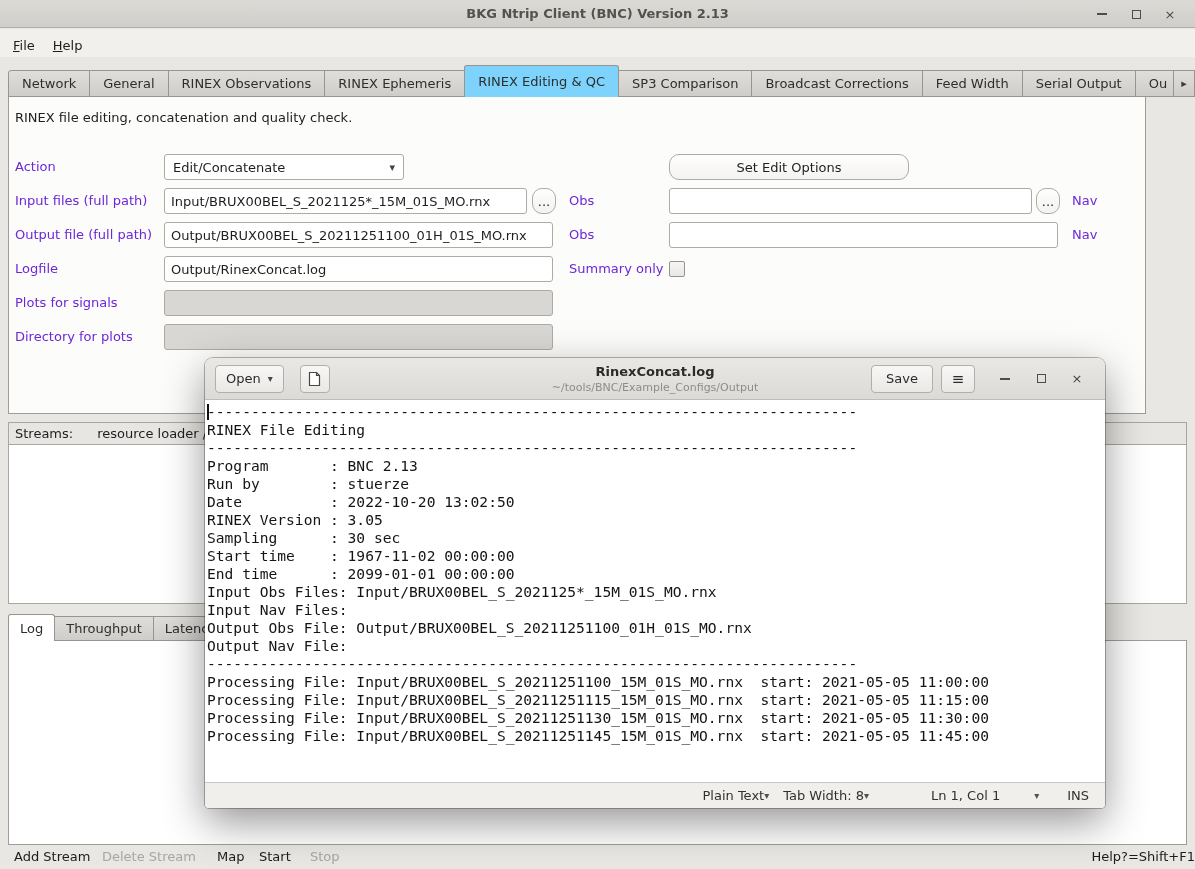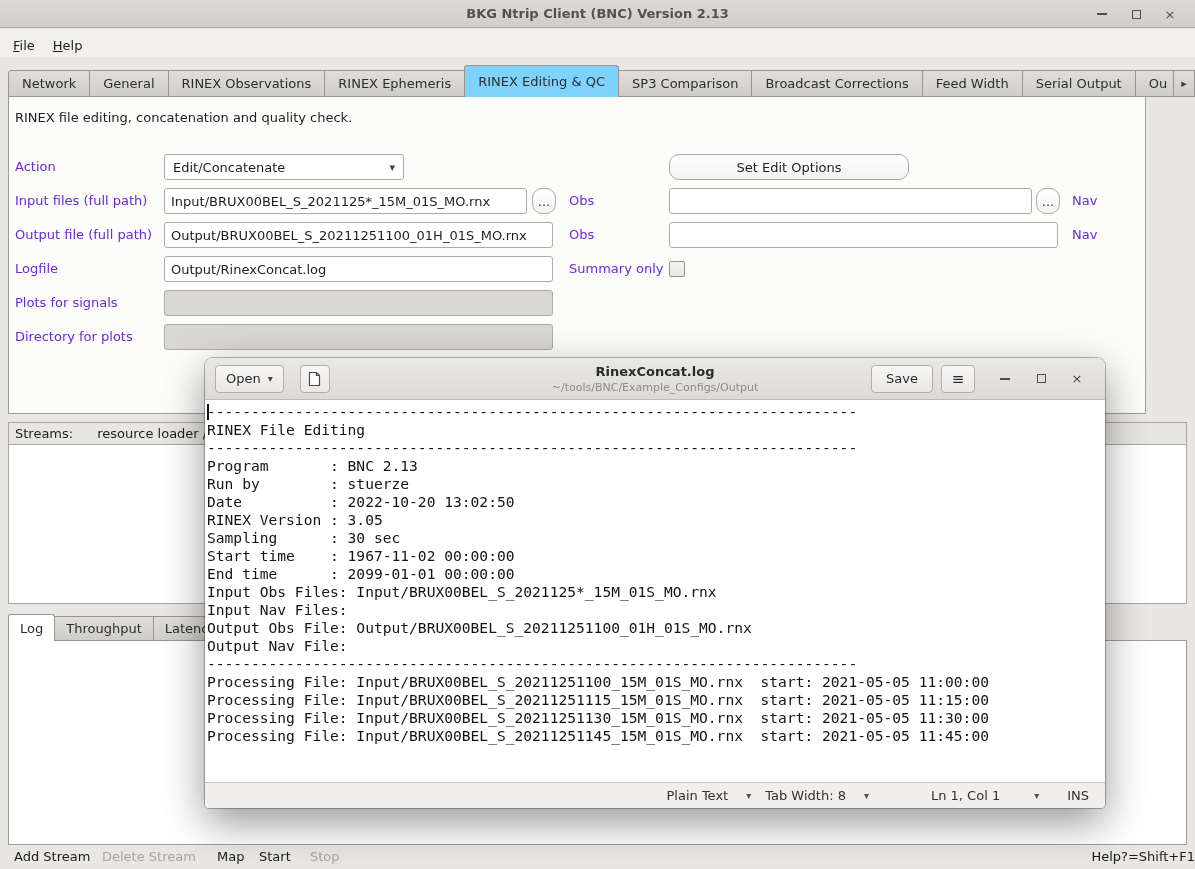--- a/index.html
+++ b/index.html
@@ -72,21 +72,21 @@
   .ed-subtitle{font-size:11px;color:#8f8c87}
   .ed-right{margin-left:auto;display:flex;align-items:center}
   .save-btn{padding:0 14px}
   .menu-btn{width:34px;margin-left:8px;font-size:15px}
   .ed-winctl{display:flex;align-items:center;margin-left:12px}
   .ed-wc{width:36px;height:28px;display:flex;align-items:center;justify-content:center;color:#47453f;font-size:13px}
   .ed-body{flex:1;position:relative;background:#fff;overflow:hidden}
   .ed-text{position:absolute;left:2px;top:3px;font-family:"DejaVu Sans Mono","Liberation Mono",monospace;font-size:14.6px;line-height:18px;color:#141414;white-space:pre}
   .caret{position:absolute;left:2px;top:4px;width:2px;height:16px;background:#111}
   .ed-status{flex:0 0 26px;background:#f1efec;border-top:1px solid #c9c6c1;border-radius:0 0 4px 4px;display:flex;align-items:center;justify-content:flex-end;padding-right:16px;font-size:13px;color:#33312e}
-  .sb-group{display:flex;align-items:center;gap:18px}
+  .sb-group{display:flex;align-items:center;gap:0}
   .sb-arrow{font-size:10px;color:#55524d}
 </style>
 </head>
 <body>
 
 <div class="app">
 
   <div class="titlebar">
     <span class="title">BKG Ntrip Client (BNC) Version 2.13</span>
     <div class="tb-controls">

